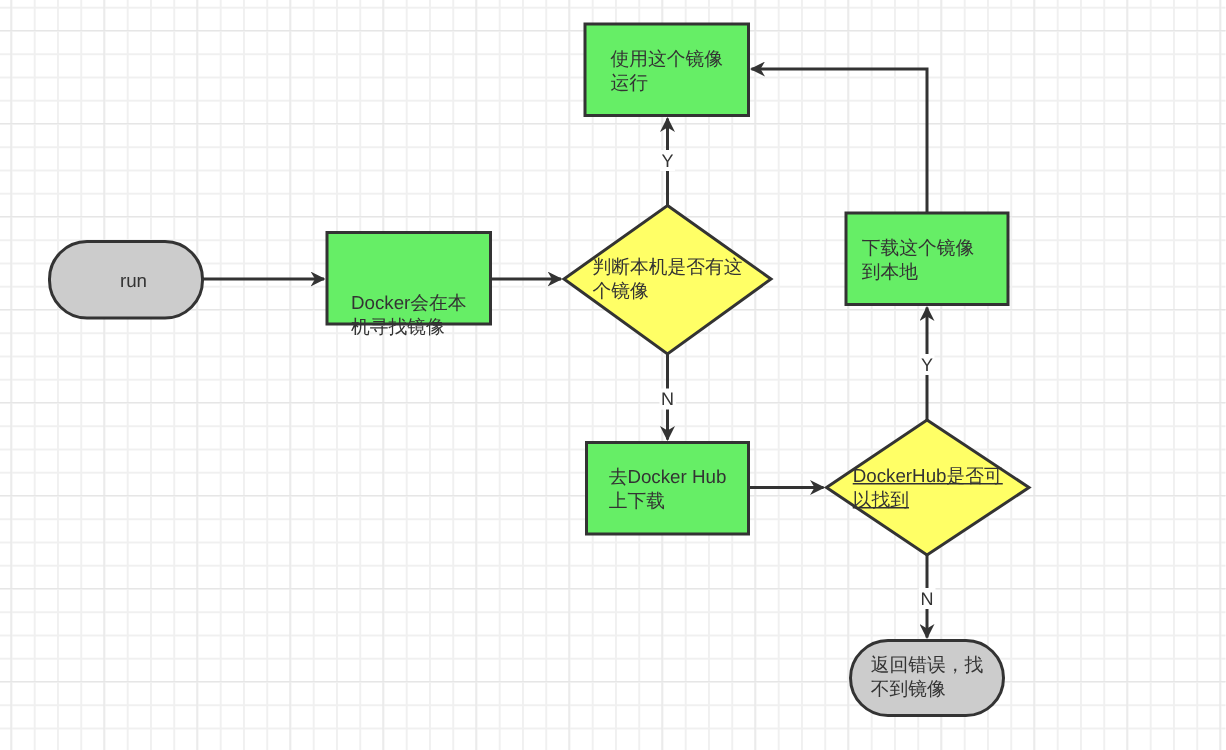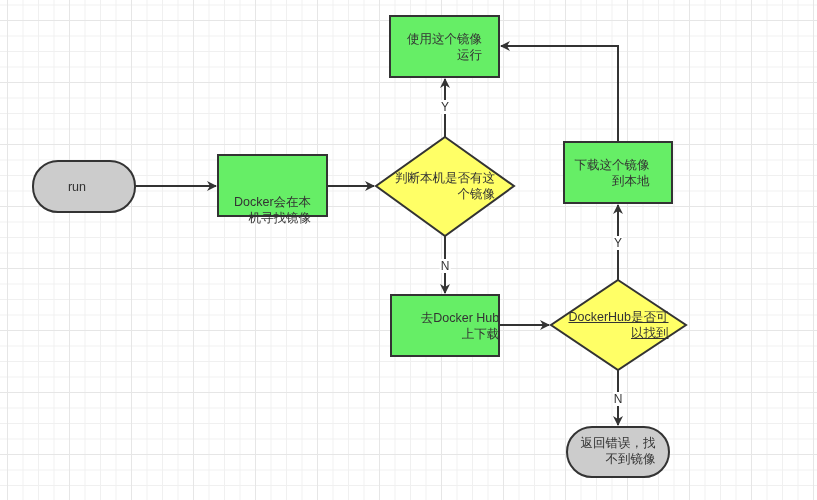--- a/index.html
+++ b/index.html
@@ -11,21 +11,21 @@
       linear-gradient(to bottom, #e6e6e6 1px, transparent 1px),
       linear-gradient(to right, #f0f0f0 1px, transparent 1px),
       linear-gradient(to bottom, #f0f0f0 1px, transparent 1px);
     background-size: 62px 62px, 62px 62px, 15.5px 15.5px, 15.5px 15.5px;
     background-position: 7px 20px, 7px 20px, 7px 20px, 7px 20px;
     font-family: "Liberation Sans", "DejaVu Sans", sans-serif;
   }
   svg#diagram { position: absolute; left: 0; top: 0; }
   .node-text {
     position: absolute; display: flex; align-items: center; justify-content: center;
-    text-align: right; font-size: 12.5px; line-height: 16px; color: #333333;
+    text-align: left; font-size: 12.5px; line-height: 16px; color: #333333;
     white-space: pre-line; pointer-events: none;
   }
   .edge-label {
     position: absolute; font-size: 12px; color: #333333;
     background: #ffffff; line-height: 14px; padding: 0 1px;
     transform: translate(-50%, -50%);
   }
 </style>
 </head>
 <body>
@@ -49,28 +49,28 @@
   <rect x="33" y="161" width="102" height="51" rx="25" ry="25" fill="#cccccc" stroke="#333333" stroke-width="2"></rect>
   <rect x="218" y="155" width="109" height="61" fill="#66ee66" stroke="#333333" stroke-width="2"></rect>
   <polygon points="445,137 514,186 445,236 376,186" fill="#ffff66" stroke="#333333" stroke-width="2"></polygon>
   <rect x="390" y="16" width="109" height="61" fill="#66ee66" stroke="#333333" stroke-width="2"></rect>
   <rect x="391" y="295" width="108" height="61" fill="#66ee66" stroke="#333333" stroke-width="2"></rect>
   <polygon points="618,280 686,325 618,370 551,325" fill="#ffff66" stroke="#333333" stroke-width="2"></polygon>
   <rect x="564" y="142" width="108" height="61" fill="#66ee66" stroke="#333333" stroke-width="2"></rect>
   <rect x="567" y="427" width="102" height="50" rx="25" ry="25" fill="#cccccc" stroke="#333333" stroke-width="2"></rect>
 </svg>
 
-<div class="node-text" style="left:26px;top:161px;width:102px;height:51px;">run</div>
+<div class="node-text" style="left:38px;top:161px;width:102px;height:51px;">run</div>
 <div class="node-text" style="left:218px;top:155px;width:109px;height:61px;margin-top:24px;">Docker会在本
 机寻找镜像</div>
 <div class="node-text" style="left:372px;top:162px;width:146px;height:48px;">判断本机是否有这
 个镜像</div>
 <div class="node-text" style="left:390px;top:16px;width:109px;height:61px;">使用这个镜像
 运行</div>
-<div class="node-text" style="left:406px;top:295px;width:108px;height:61px;">去Docker Hub
+<div class="node-text" style="left:391px;top:295px;width:108px;height:61px;">去Docker Hub
 上下载</div>
 <div class="node-text" style="left:547px;top:301px;width:143px;height:48px;text-decoration:underline;">DockerHub是否可
 以找到</div>
 <div class="node-text" style="left:564px;top:142px;width:96px;height:61px;">下载这个镜像
 到本地</div>
 <div class="node-text" style="left:567px;top:427px;width:102px;height:50px;font-family:Liberation Mono, monospace;">返回错误，找
 不到镜像</div>
 
 <span class="edge-label" style="left:445px;top:107px;">Y</span>
 <span class="edge-label" style="left:445px;top:266px;">N</span>

